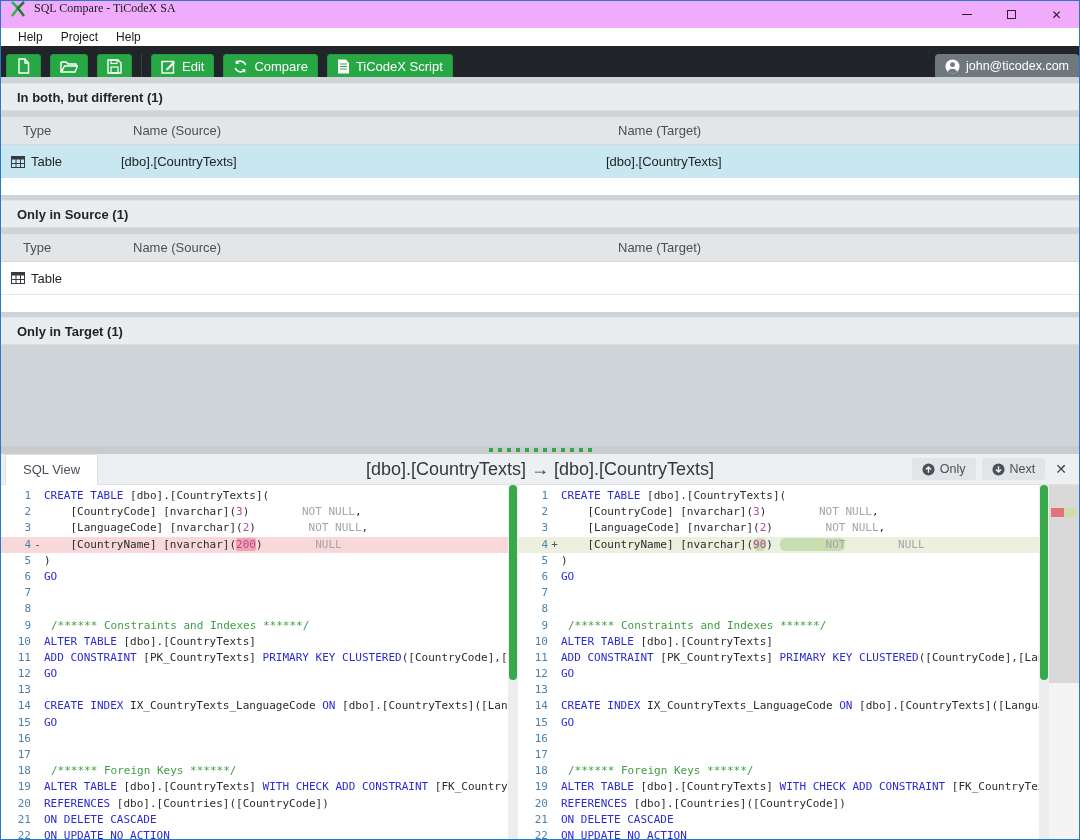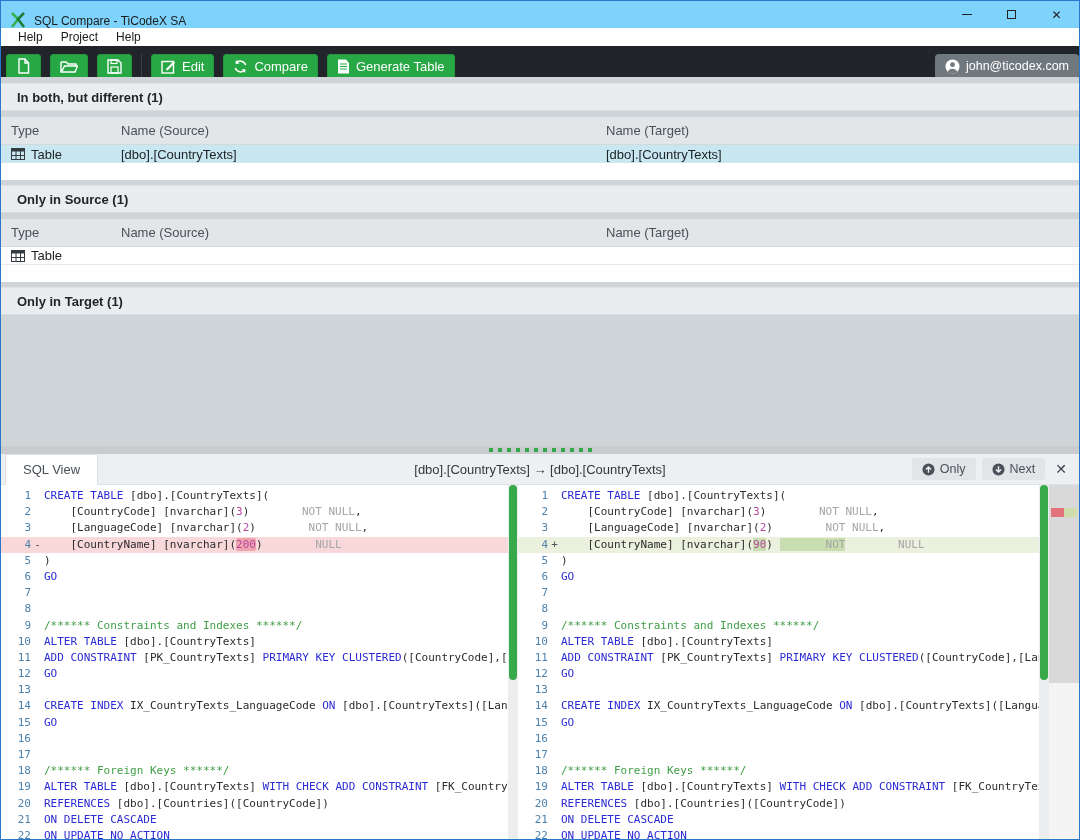--- a/index.html
+++ b/index.html
@@ -1,20 +1,20 @@
 <!DOCTYPE html>
 <html><head>
 <meta charset="utf-8">
 <style>
   * { margin:0; padding:0; box-sizing:border-box; }
   html,body { width:1080px; height:840px; overflow:hidden; font-family:"Liberation Sans", sans-serif; background:#fff; }
   .window { width:1080px; height:840px; border:1px solid #2879cc; display:flex; flex-direction:column; background:#cfd4d9; }
 
   
-  .titlebar { height:27px; background:#7dd3fc; display:flex; align-items:flex-end; flex:none; }
+  .titlebar { height:27px; background:#f0abfc; display:flex; align-items:flex-start; flex:none;font-family:Liberation Serif, serif; }
   .logo { width:16px; height:16px; margin:0 8px 0 9px; }
   .title { font-size:12px; color:#1b1b1b; }
   .win-controls { margin-left:auto; display:flex; height:100%; }
   .wbtn { width:45px; height:100%; display:flex; align-items:center; justify-content:center; color:#222; cursor:default; }
   .glyph-min { width:10px; border-top:1px solid #222; display:inline-block; }
   .glyph-max { width:9px; height:9px; border:1px solid #222; display:inline-block; }
   .glyph-close { font-size:12px; line-height:1; }
 
   
   .menubar { height:18px; background:#fff; display:flex; align-items:center; padding-left:8px; gap:0; flex:none; }
@@ -28,54 +28,54 @@
   .tsep { width:1px; height:24px; background:#3a4045; flex:none; }
   .user-badge { margin-left:auto; height:25px; background:#70787f; border-radius:4px; color:#fff;
                 display:flex; align-items:center; gap:6px; padding:0 10px; font-size:12.5px; margin-right:0; }
 
   
   .cmp { height:369px; background:#cfd4d9; flex:none; overflow:hidden; }
   .sec-hdr { height:28px; background:#eaedef; border-top:1px solid #dfe3e6; border-bottom:1px solid #d8dcdf;
              display:flex; align-items:center; padding-left:16px; font-size:13px; font-weight:bold; color:#212529; }
   .gap6 { height:6px; } .gap5 { height:5px; } .gap7 { height:7px; }
   .thead { height:28px; background:#e2e6e9; border-bottom:1px solid #d5d9dc; display:grid;
-           grid-template-columns:110px 485px 1fr; align-items:center; padding-left:10px; font-size:13px; color:#495057; }
-  .cmp-row { height:18px; display:grid; grid-template-columns:110px 485px 1fr; align-items:center;
+           grid-template-columns:110px 485px 1fr; align-items:center; padding-left:22px; font-size:13px; color:#495057; }
+  .cmp-row { height:33px; display:grid; grid-template-columns:110px 485px 1fr; align-items:center;
              padding-left:10px; font-size:13px; color:#212529; }
   .row-blue { background:#c8e7f1; }
   .row-white { background:#fff; border-bottom:1px solid #e6e9eb; }
   .type-cell { display:flex; align-items:center; gap:6px; }
   .strip { height:17px; background:#fff; }
 
   
   .splitter { height:8px; background:#c9cbcc; display:flex; align-items:center; justify-content:center; gap:5px; flex:none; }
   .dot { width:4px; height:4px; background:#35a94a; display:inline-block; }
 
   
   .tabbar { height:31px; background:#edf0f2; border-bottom:1px solid #dde1e4; display:flex; align-items:center; position:relative; flex:none; }
   .tab { height:31px; margin-left:4px; background:#fff; border:1px solid #dde1e4; border-bottom:none;
          display:flex; align-items:center; padding:0 17px; font-size:13px; color:#495057; }
-  .diff-title { position:absolute; left:0; right:0; text-align:center; font-size:13px; color:#33383d; pointer-events:none; }
+  .diff-title { position:absolute; left:0; right:0; text-align:center; font-size:18px; color:#33383d; pointer-events:none; }
   .navbtns { margin-left:auto; display:flex; align-items:center; gap:6px; padding-right:8px; }
   .navbtn { height:22px; background:#e1e5e8; border:none; border-radius:3px; display:flex; align-items:center;
             gap:5px; padding:0 10px; font-size:12.5px; color:#495057; font-family:"Liberation Sans",sans-serif; }
   .close-x { font-size:14px; color:#3c4249; padding:0 4px; }
 
   
   .code-area { flex:1; background:#fff; display:flex; overflow:hidden; }
   .pane { overflow:hidden; padding-top:3px; font-family:"DejaVu Sans Mono", monospace; font-size:11px; }
   .pane-left { width:507px; flex:none; }
   .pane-right { flex:1; }
   .cl { display:flex; height:16.2px; line-height:16.2px; white-space:pre; }
   .ln { width:30px; text-align:right; color:#4d82ad; flex:none; }
   .sg { width:13px; text-align:center; color:#50555a; flex:none; }
   .ct { flex:1; overflow:hidden; }
   .del { background:#f9d8da; } .ins { background:#ecf1df; }
-  .hd { background:#f0a6b1; border-radius:2px; } .hi { background:#c8deb0; border-radius:0; }
-  .t-k { color:#2b2bd5; } .t-d { color:#2b2b2b; } .t-num { color:#b5489e; } .t-g { color:#a6a6a6;padding-left:46px; } .t-c { color:#3f9e45; }
+  .hd { background:#f0a6b1; border-radius:2px; } .hi { background:#c8deb0; border-radius:5px; }
+  .t-k { color:#2b2bd5; } .t-d { color:#2b2b2b; } .t-num { color:#b5489e; } .t-g { color:#a6a6a6;padding-left:46px; } .t-c { color:#3f9e45;margin-left:7px; }
   .vscroll { width:10px; flex:none; background:#ebedee; position:relative; }
   .vthumb { position:absolute; top:0; left:1px; width:8px; height:55%; background:#38a94a; border-radius:4px; }
   .ruler { width:30px; flex:none; background:#f4f4f4; position:relative; }
   .rviewport { position:absolute; top:0; left:0; right:0; height:56%; background:#d9d9d9; }
   .mark-del { position:absolute; top:23px; left:2px; width:13px; height:9px; background:#e2737a; }
   .mark-ins { position:absolute; top:23px; left:15px; width:13px; height:9px; background:#cfdcab; }
 </style>
 </head>
 <body>
 
@@ -141,21 +141,21 @@
           <path d="M2.5 9.5 A6 6 0 0 0 13 11.5" fill="none" stroke="#fff" stroke-width="1.6"></path>
           <path d="M13 15v-4H9z" fill="#fff"></path>
         </svg>
       <span>Compare</span>
     </button>
     <button class="tbtn">
       <svg width="13" height="15" viewBox="0 0 13 15">
           <path d="M1 0.5h8l3 3.5v10.5H1z" fill="#fff"></path>
           <path d="M3 5h7M3 7.5h7M3 10h7" stroke="#28a745" stroke-width="1.2"></path>
         </svg>
-      <span>Generate Table</span>
+      <span>TiCodeX Script</span>
     </button>
     <div class="user-badge">
       <svg width="15" height="15" viewBox="0 0 16 16">
           <circle cx="8" cy="8" r="7.5" fill="#fff"></circle>
           <circle cx="8" cy="6" r="2.6" fill="#70787f"></circle>
           <path d="M3 13.5 a5.5 5.5 0 0 1 10 0 a7.5 7.5 0 0 1 -10 0z" fill="#70787f"></path>
         </svg>
       <span>john@ticodex.com</span>
     </div>
   </div>

